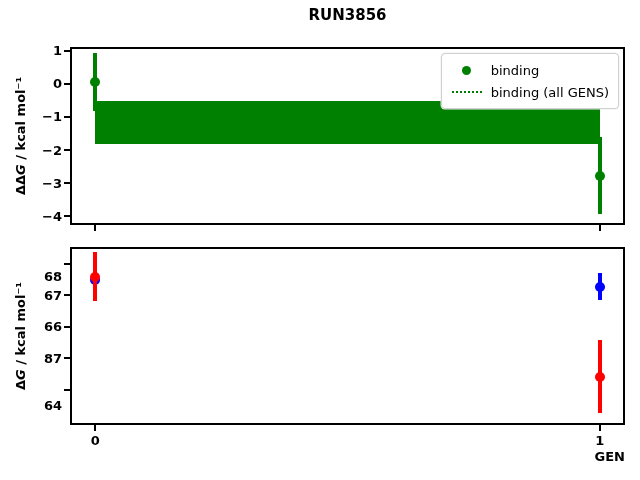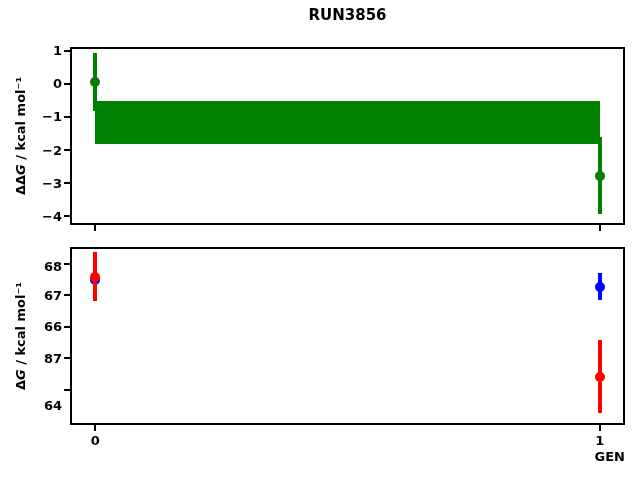--- a/index.html
+++ b/index.html
@@ -63,25 +63,39 @@
       <div class="ytick-mark" style="top: 168.382px;"></div>
       <div class="ytick-label" style="top: 161.882px;">−4</div>
       <div class="xtick-mark" style="left: 24.2273px; top: 178px;"></div>
       <div class="xtick-mark" style="left: 528.773px; top: 178px;"></div>
       <div class="band-centerline" style="left: 25.2273px; width: 504.545px; top: 75.2439px; border-top-color: rgb(0, 128, 0);"></div>
       <div class="band" style="left: 25.2273px; width: 504.545px; top: 53.6983px; height: 43.0912px; background: rgb(0, 128, 0);"></div>
       <div class="errbar" style="left: 23.2273px; top: 5.96648px; height: 58.3389px; background: rgb(0, 128, 0);"></div>
       <div class="marker" style="left: 20.2273px; top: 30.1359px; background: rgb(0, 128, 0);"></div>
       <div class="errbar" style="left: 527.773px; top: 90.4916px; height: 76.2384px; background: rgb(0, 128, 0);"></div>
       <div class="marker" style="left: 524.773px; top: 123.611px; background: rgb(0, 128, 0);"></div>
+      <div class="legend legend-upper-right">
+        <div class="legend-row">
+          <div class="legend-handle">
+            <div class="legend-dot" style="background: rgb(0, 128, 0);"></div>
+          </div>
+          <div class="legend-label">binding</div>
+        </div>
+        <div class="legend-row">
+          <div class="legend-handle">
+            <div class="legend-dotline" style="border-top-color: rgb(0, 128, 0);"></div>
+          </div>
+          <div class="legend-label">binding (all GENS)</div>
+        </div>
+      </div>
     </div>
   <div class="panel" style="top:247px;">
       <div class="frame"></div>
       <div class="ytick-mark" style="top: 15.9524px;"></div>
-      <div class="ytick-label" style="top: 12px;">68</div>
+      <div class="ytick-label" style="top: 22px;">68</div>
       <div class="ytick-mark" style="top: 47.3457px;"></div>
       <div class="ytick-label" style="top: 40.8457px;">67</div>
       <div class="ytick-mark" style="top: 78.739px;"></div>
       <div class="ytick-label" style="top: 72.239px;">66</div>
       <div class="ytick-mark" style="top: 110.132px;"></div>
       <div class="ytick-label" style="top: 103.632px;">87</div>
       <div class="ytick-mark" style="top: 141.526px;"></div>
       <div class="ytick-label" style="top: 135.026px; margin-top: 16px;">64</div>
       <div class="xtick-mark" style="left: 24.2273px; top: 178px;"></div>
       <div class="xtick-label" style="left: 13.2273px; top: 186px;">0</div>

